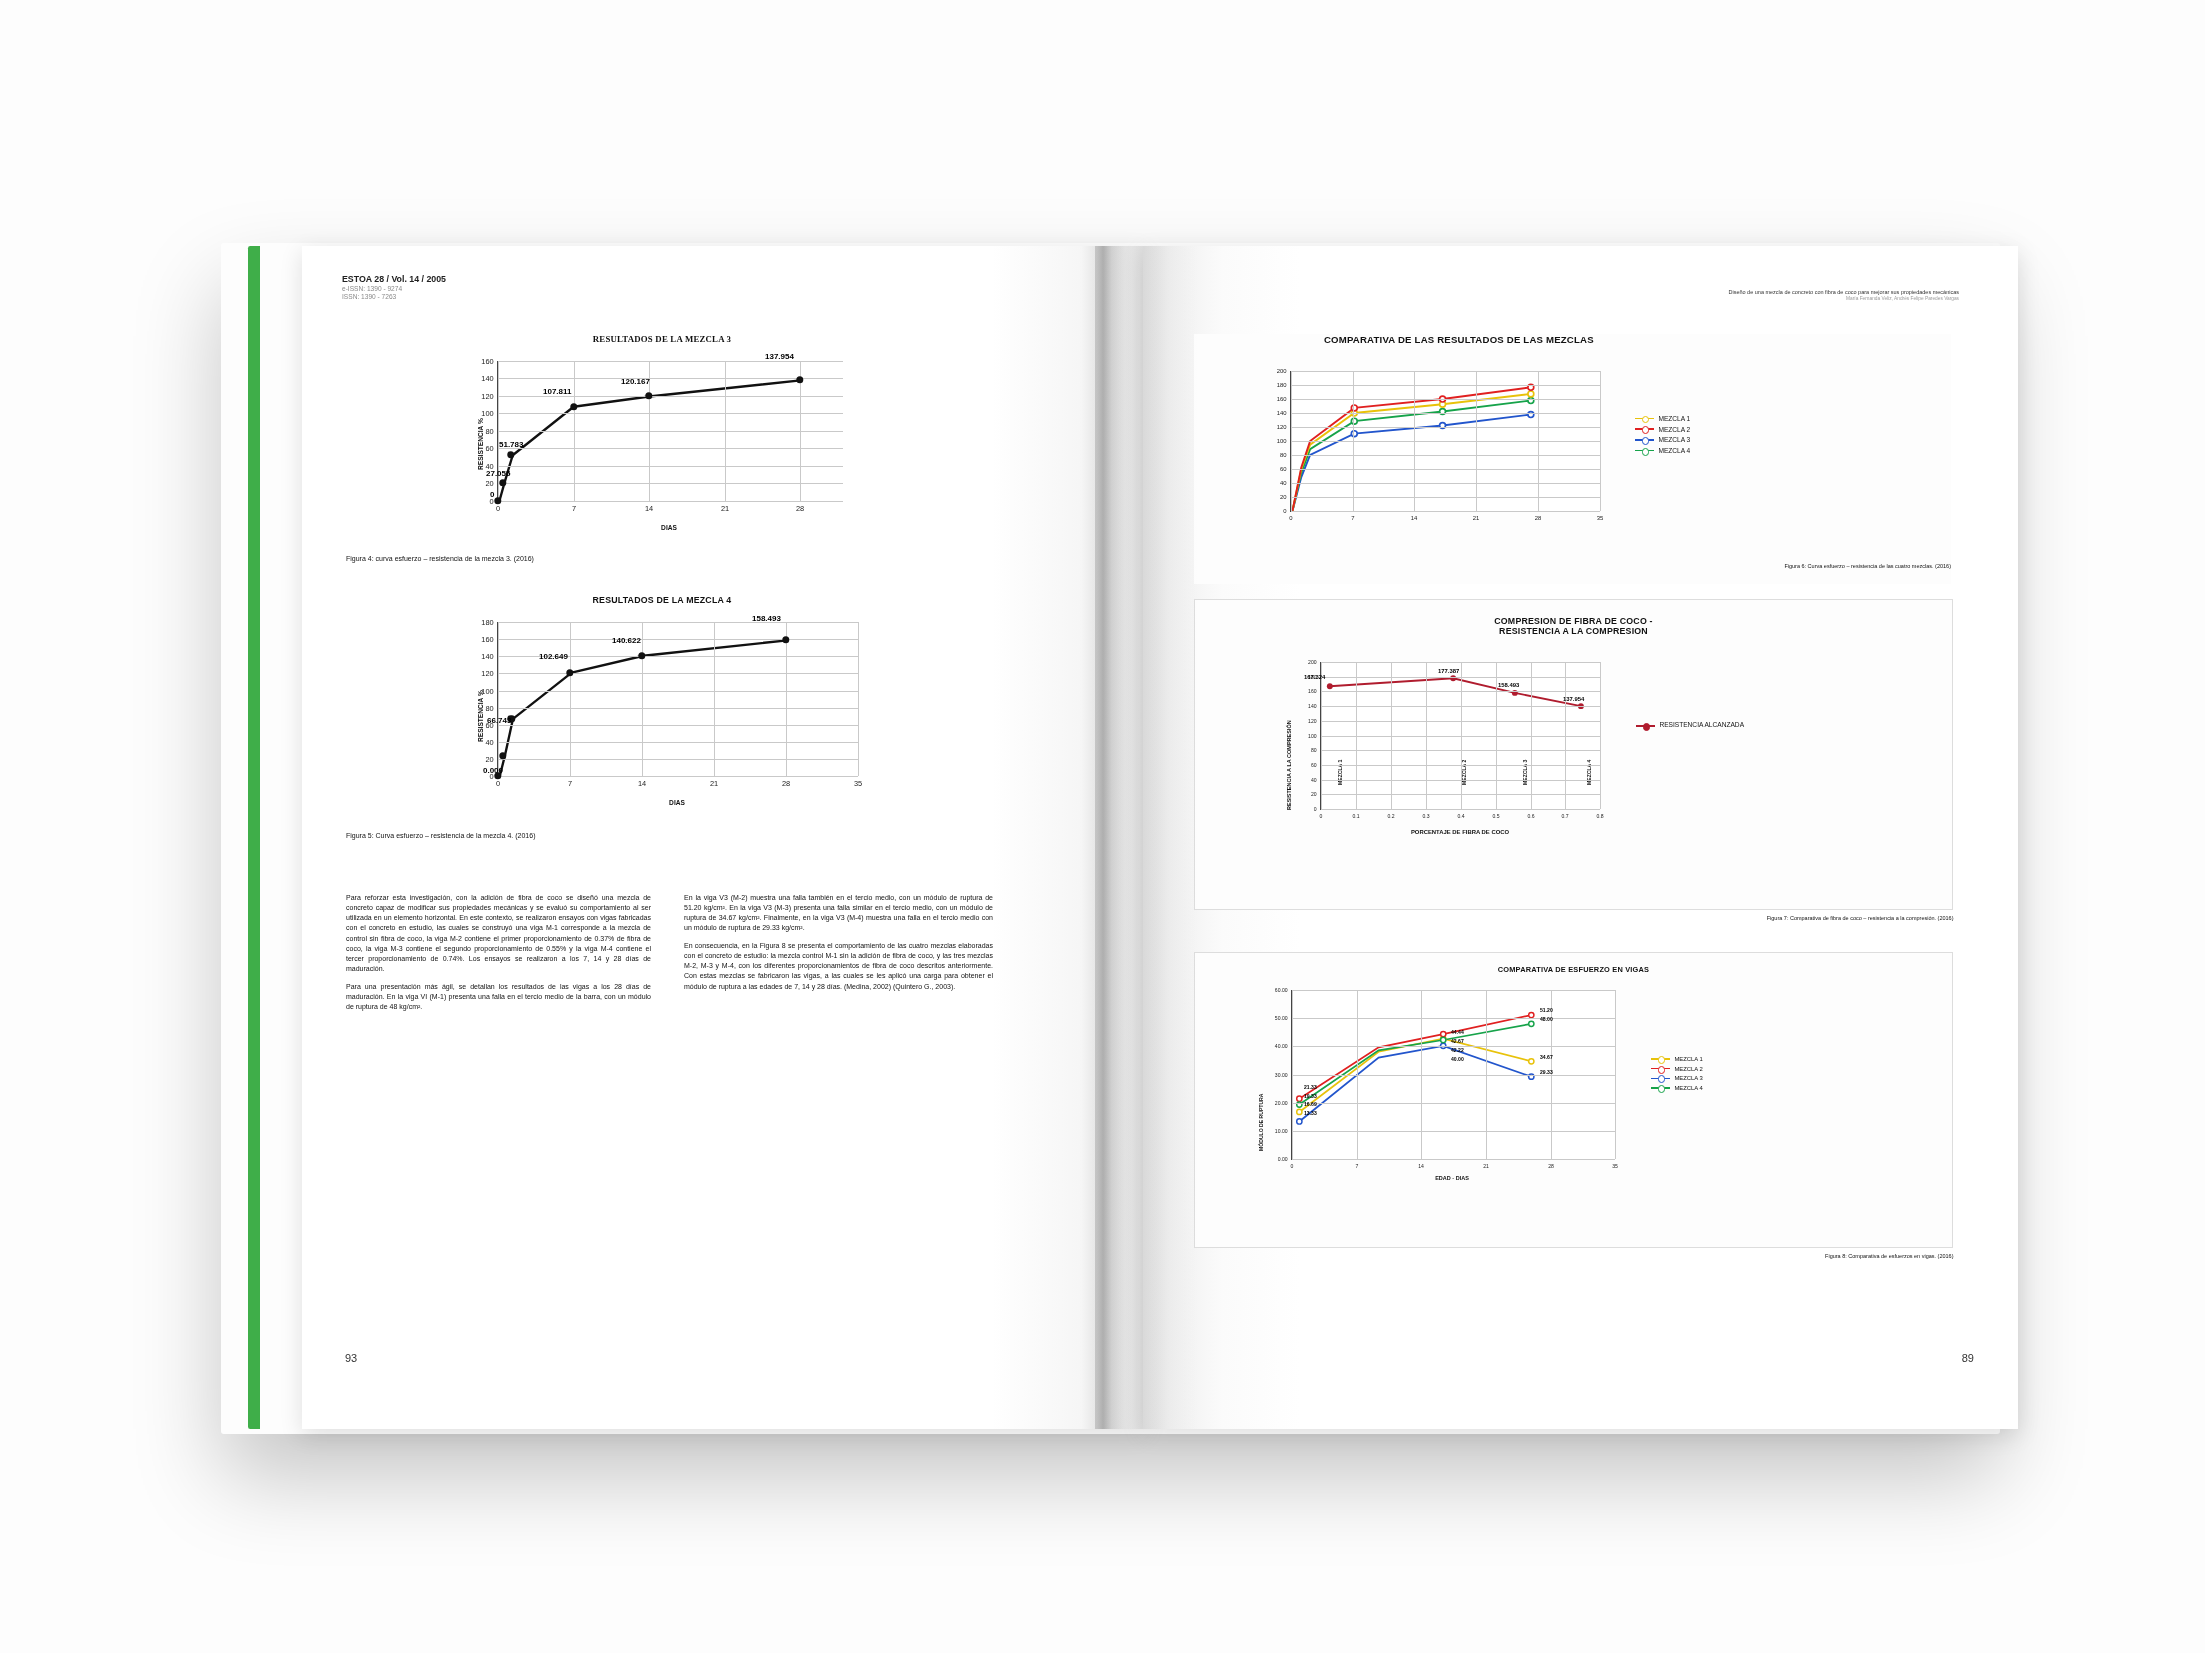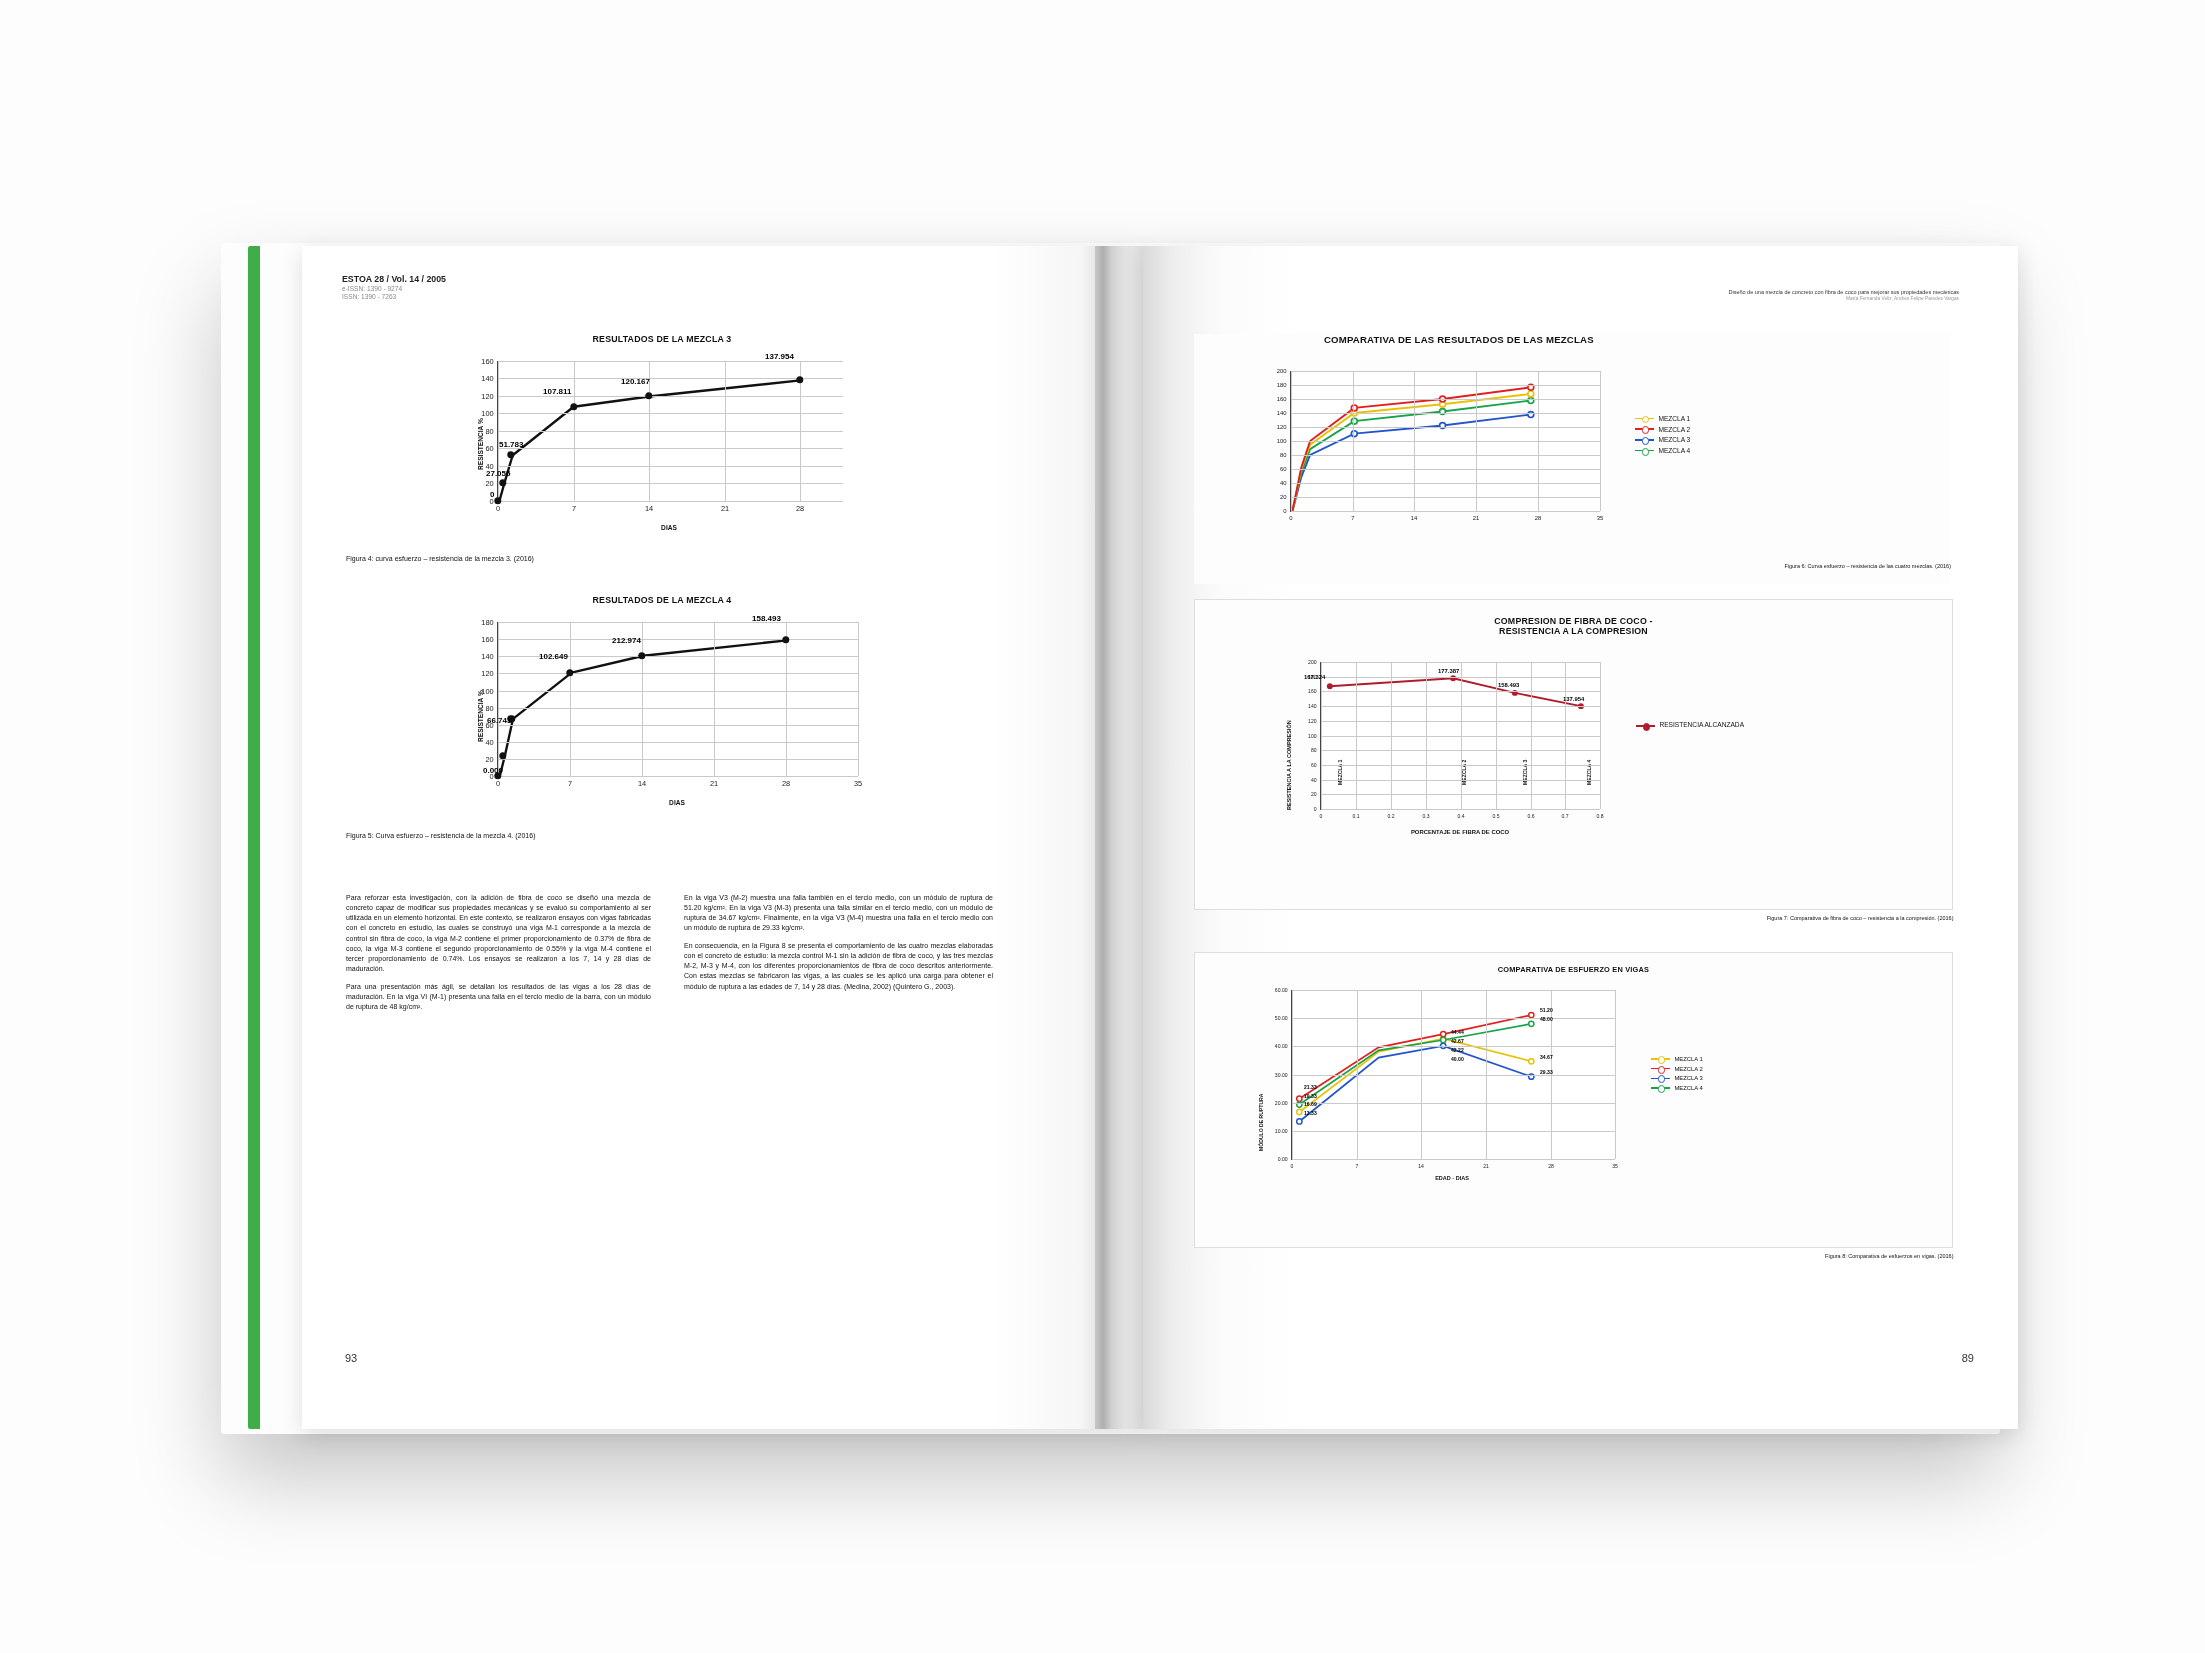--- a/index.html
+++ b/index.html
@@ -113,21 +113,21 @@
 
   <div class="page page-left">
 
     <div class="journal-head">
       <div class="b">ESTOA 28 / Vol. 14 / 2005</div>
       <div class="g">e-ISSN: 1390 - 9274</div>
       <div class="g">ISSN: 1390 - 7263</div>
     </div>
 
     <div class="chart-box" style="left:44px;top:88px;width:742px;height:243px;">
-      <div class="chart-title" style="width:426px;margin-left:103px;">RESULTADOS DE LA MEZCLA 3</div>
+      <div class="chart-title" style="width:426px;margin-left:103px;font-family:Liberation Serif, serif;">RESULTADOS DE LA MEZCLA 3</div>
 
       <div class="plot" id="p4" style="position:absolute;left:151px;top:26.5px;width:345px;height:140px;">
         <svg class="series" width="345" height="140" viewBox="0 0 470 190">
           <polyline points="2,190 9,165 20,128 103,62 206,48 412,26" fill="none" stroke="#111" stroke-width="3.2" stroke-linejoin="round"></polyline>
         </svg>
       <div class="grid-h" style="top: 140px;"></div>
           <div class="ytick" style="top: 140px;">0</div>
           <div class="grid-h" style="top: 122px;"></div>
           <div class="ytick" style="top: 122px;">20</div>
           <div class="grid-h" style="top: 105px;"></div>
@@ -219,21 +219,21 @@
           <div class="marker" style="width: 7.4px; height: 7.4px; left: 72px; top: 51px;"></div>
           <div class="marker" style="width: 7.4px; height: 7.4px; left: 144px; top: 34px;"></div>
           <div class="marker" style="width: 7.4px; height: 7.4px; left: 288px; top: 18.4px;"></div>
         </div>
       <div class="axis-label-y" style="left:131px;top:147px;">RESISTENCIA %</div>
       <div class="axis-label-x" style="left:331px;top:204px;">DIAS</div>
 
       <div class="dlabel" style="left:137px;top:171px;">0.000</div>
       <div class="dlabel" style="left:141px;top:121px;">66.743</div>
       <div class="dlabel" style="left:193px;top:57px;">102.649</div>
-      <div class="dlabel" style="left:266px;top:41px;">212.974</div>
+      <div class="dlabel" style="left:266px;top:41px;">140.622</div>
       <div class="dlabel" style="left:406px;top:19px;">158.493</div>
 
       <div class="caption" style="left:0px;top:237px;">Figura 5: Curva esfuerzo – resistencia de la mezcla 4. (2016)</div>
     </div>
 
     <div class="col-text" style="left:44px;top:647px;width:305px;">
       <p>Para reforzar esta investigación, con la adición de fibra de coco se diseñó una mezcla de concreto capaz de modificar sus propiedades mecánicas y se evaluó su comportamiento al ser utilizada en un elemento horizontal. En este contexto, se realizaron ensayos con vigas fabricadas con el concreto en estudio, las cuales se construyó una viga M-1 corresponde a la mezcla de control sin fibra de coco, la viga M-2 contiene el primer proporcionamiento de 0.37% de fibra de coco, la viga M-3 contiene el segundo proporcionamiento de 0.55% y la viga M-4 contiene el tercer proporcionamiento de 0.74%. Los ensayos se realizaron a los 7, 14 y 28 días de maduración.</p>
       <p>Para una presentación más ágil, se detallan los resultados de las vigas a los 28 días de maduración. En la viga VI (M-1) presenta una falla en el tercio medio de la barra, con un módulo de ruptura de 48 kg/cm².</p>
     </div>
     <div class="col-text" style="left:382px;top:647px;width:309px;">

